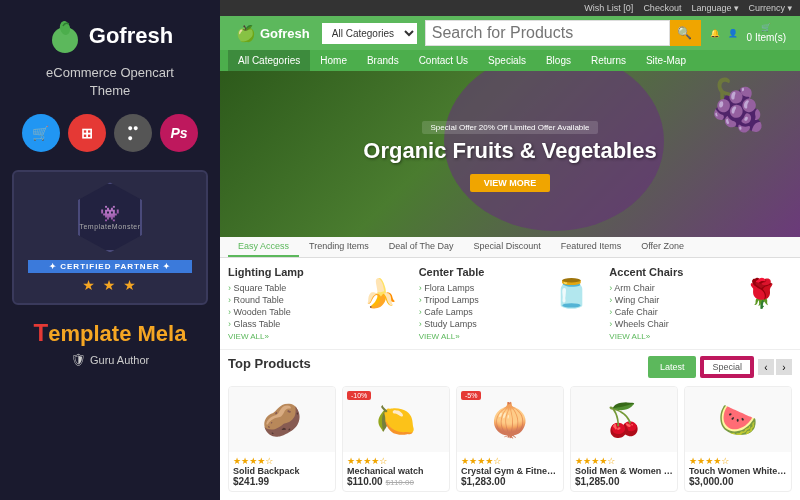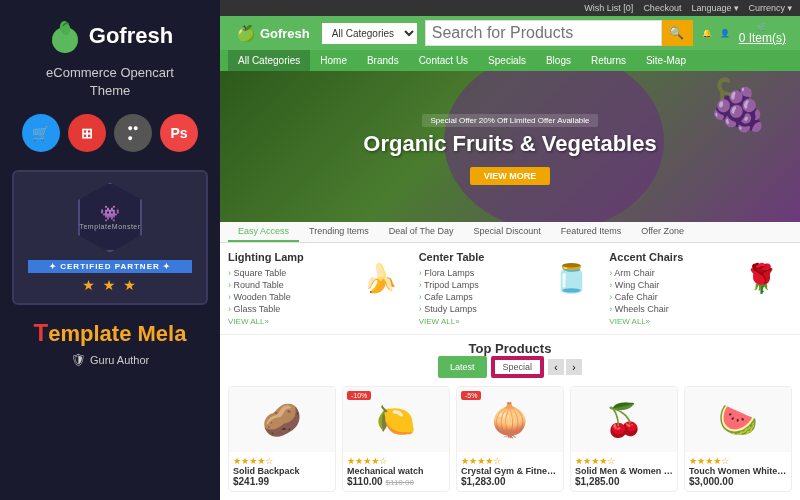--- a/index.html
+++ b/index.html
@@ -44,21 +44,21 @@
     }
     .tech-icon {
       width: 38px; height: 38px;
       border-radius: 50%;
       display: flex; align-items: center; justify-content: center;
       font-weight: bold; font-size: 14px;
     }
     .tech-icon.cart { background: #2196f3; color: white; }
     .tech-icon.responsive { background: #e53935; color: white; }
     .tech-icon.joomla { background: #555; color: white; font-size: 10px; }
-    .tech-icon.ps { background: #ef4444; color: white; }
+    .tech-icon.ps { background: #be185d; color: white; font-style: italic; }
 
     .partner-badge {
       background: #2a2a45;
       border: 2px solid #3a3a5c;
       border-radius: 6px;
       padding: 10px 14px;
       text-align: center;
       margin-bottom: 14px;
       width: 100%;
     }
@@ -299,25 +299,24 @@
       display: flex; align-items: center; justify-content: center;
       font-size: 28px;
       float: right;
     }
     .section-inner { display: flex; }
     .section-text { flex: 1; }
 
     
     .top-products-header {
       display: flex;
-      align-items: center;
+      align-items: flex-start;
       justify-content: space-between;
       padding: 6px 8px 4px;
       background: white;
-      flex-direction: column;
     }
     .top-products-title {
       font-size: 13px;
       font-weight: bold;
       color: #333;
     }
     .product-tabs {
       display: flex; gap: 4px;
     }
     .product-tab {
@@ -450,21 +449,21 @@
     </div>
     <div class="nav-icons">
       <div class="nav-icon-item">
         <span>🔔</span>
       </div>
       <div class="nav-icon-item">
         <span>👤</span>
       </div>
       <div class="nav-icon-item">
         <span>🛒</span>
-        <span style="font-size:12px;text-decoration:underline;">0 Item(s)</span>
+        <span style="font-size:10px;">0 Item(s)</span>
       </div>
     </div>
   </div>
 
   <div class="sub-nav">
     <span class="sub-nav-item active">All Categories</span>
     <span class="sub-nav-item">Home</span>
     <span class="sub-nav-item">Brands</span>
     <span class="sub-nav-item">Contact Us</span>
     <span class="sub-nav-item">Specials</span>

